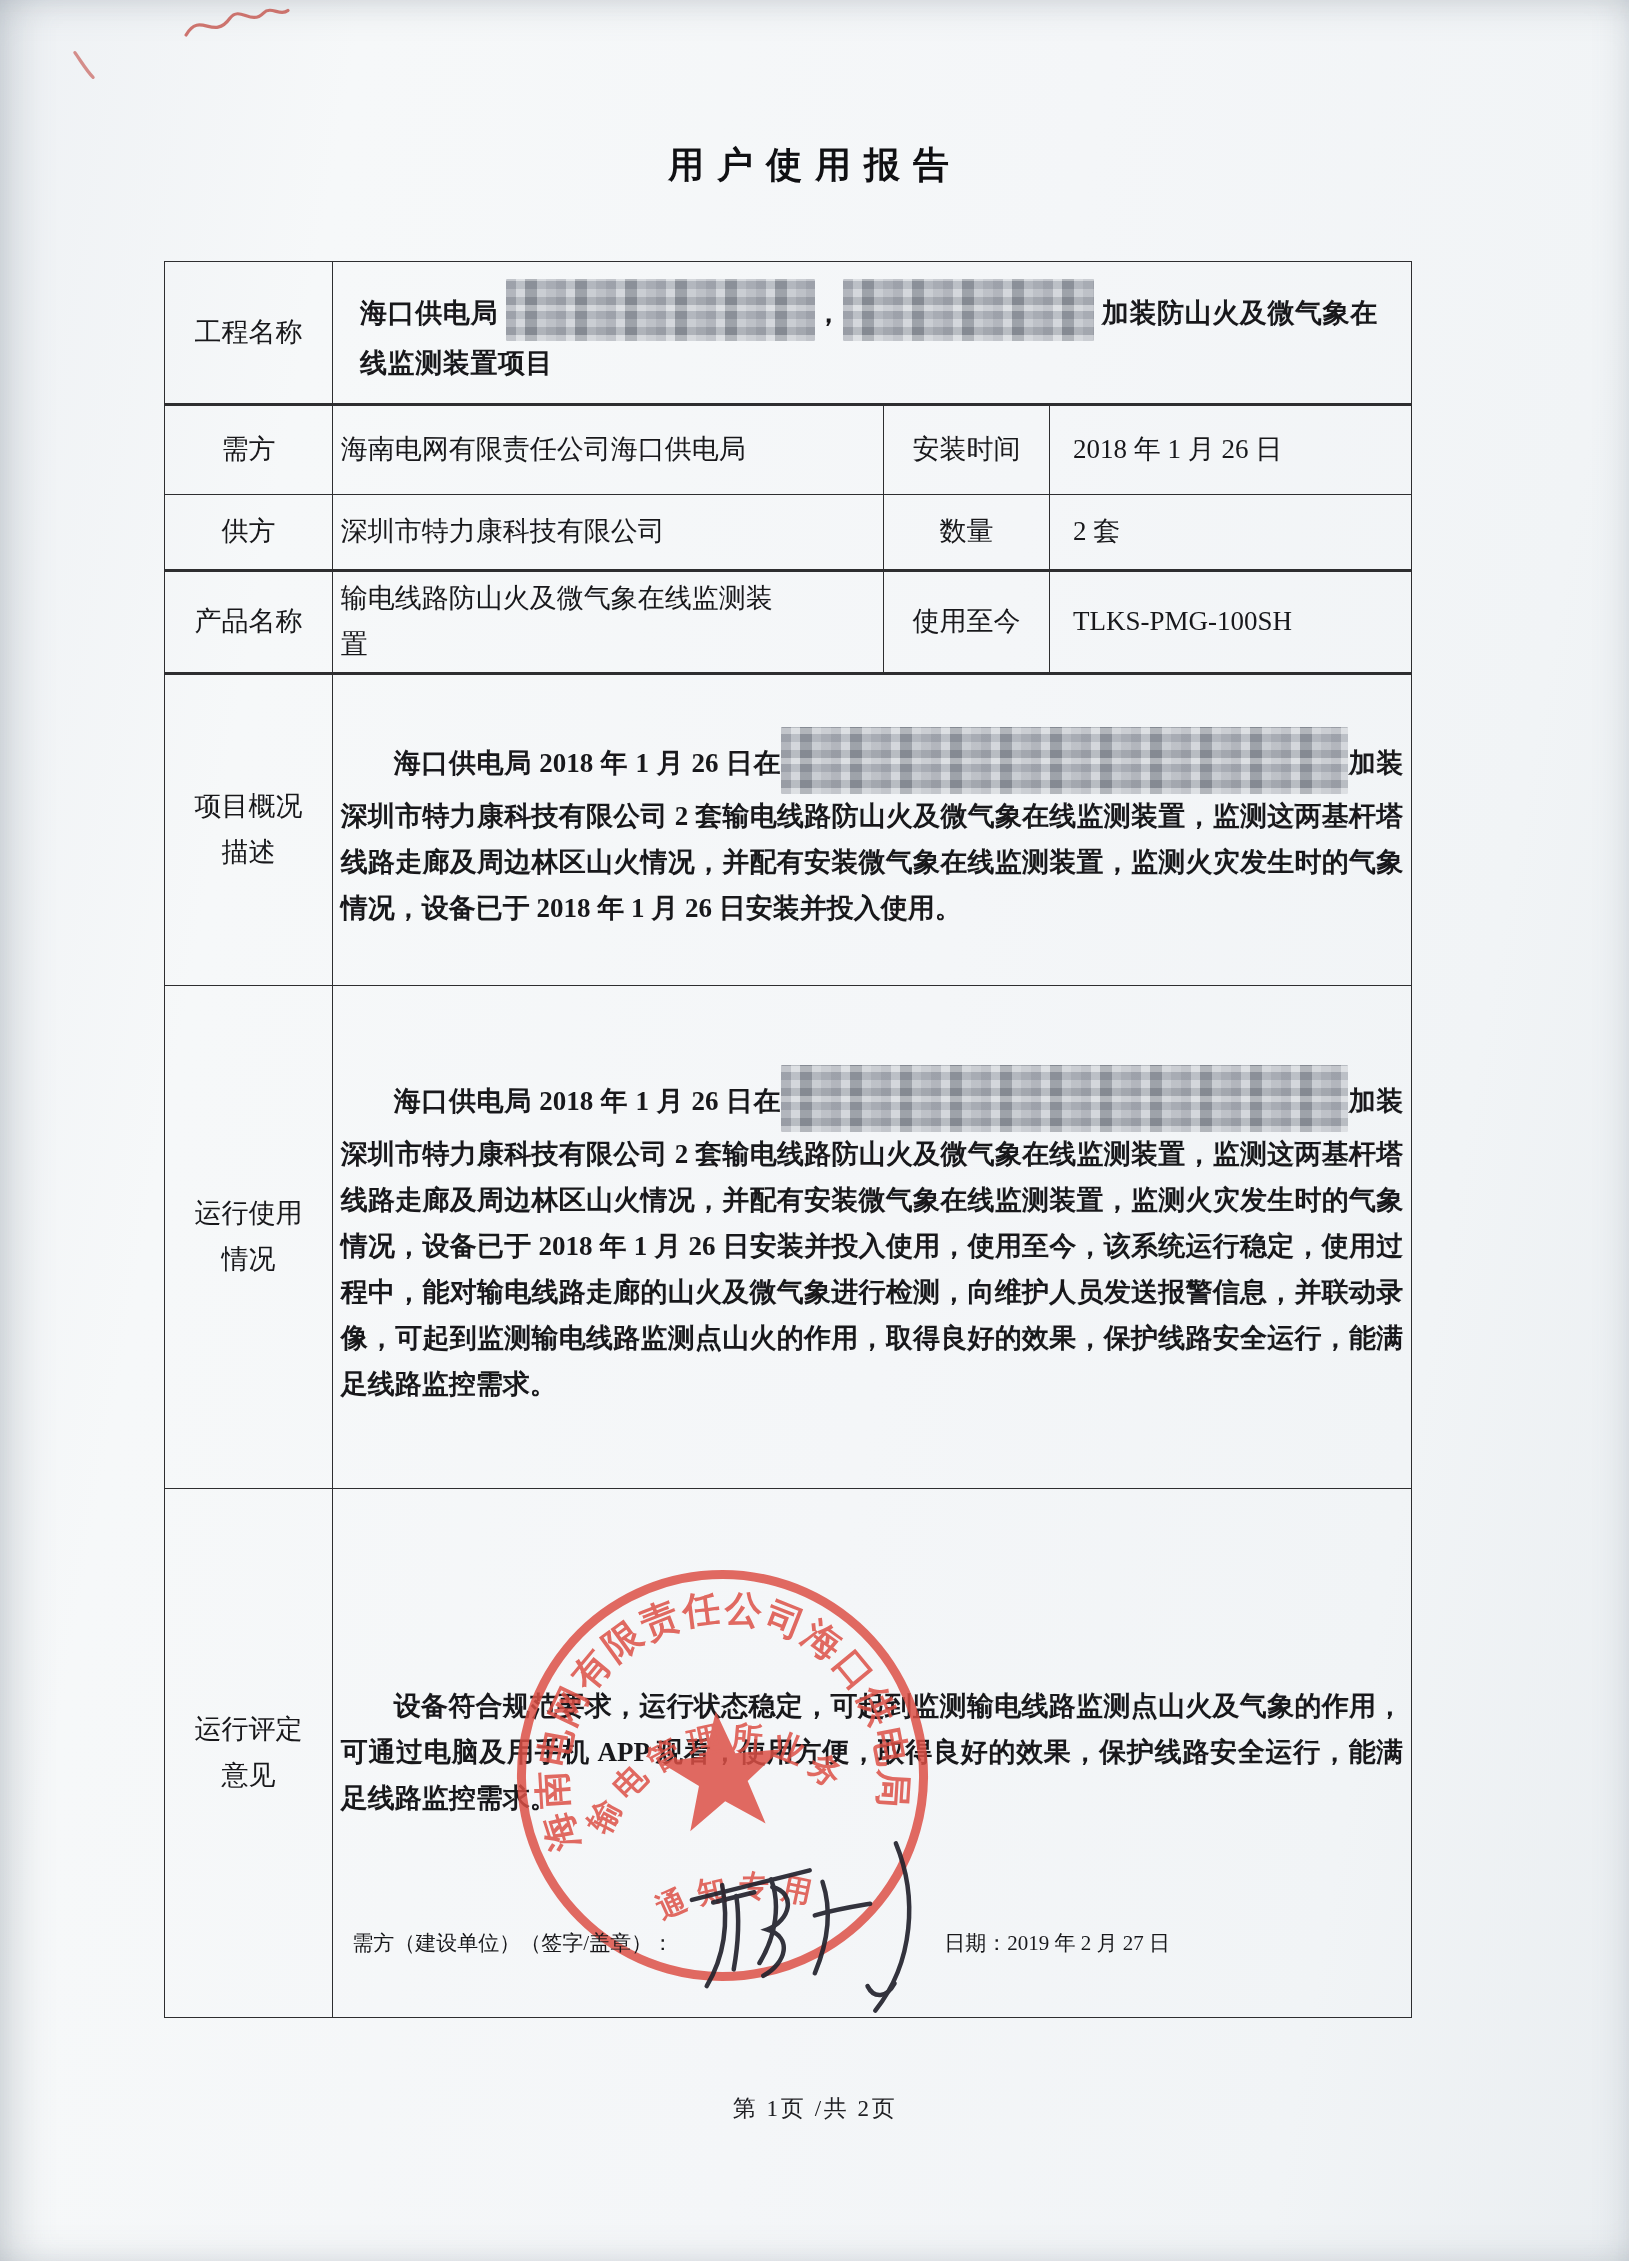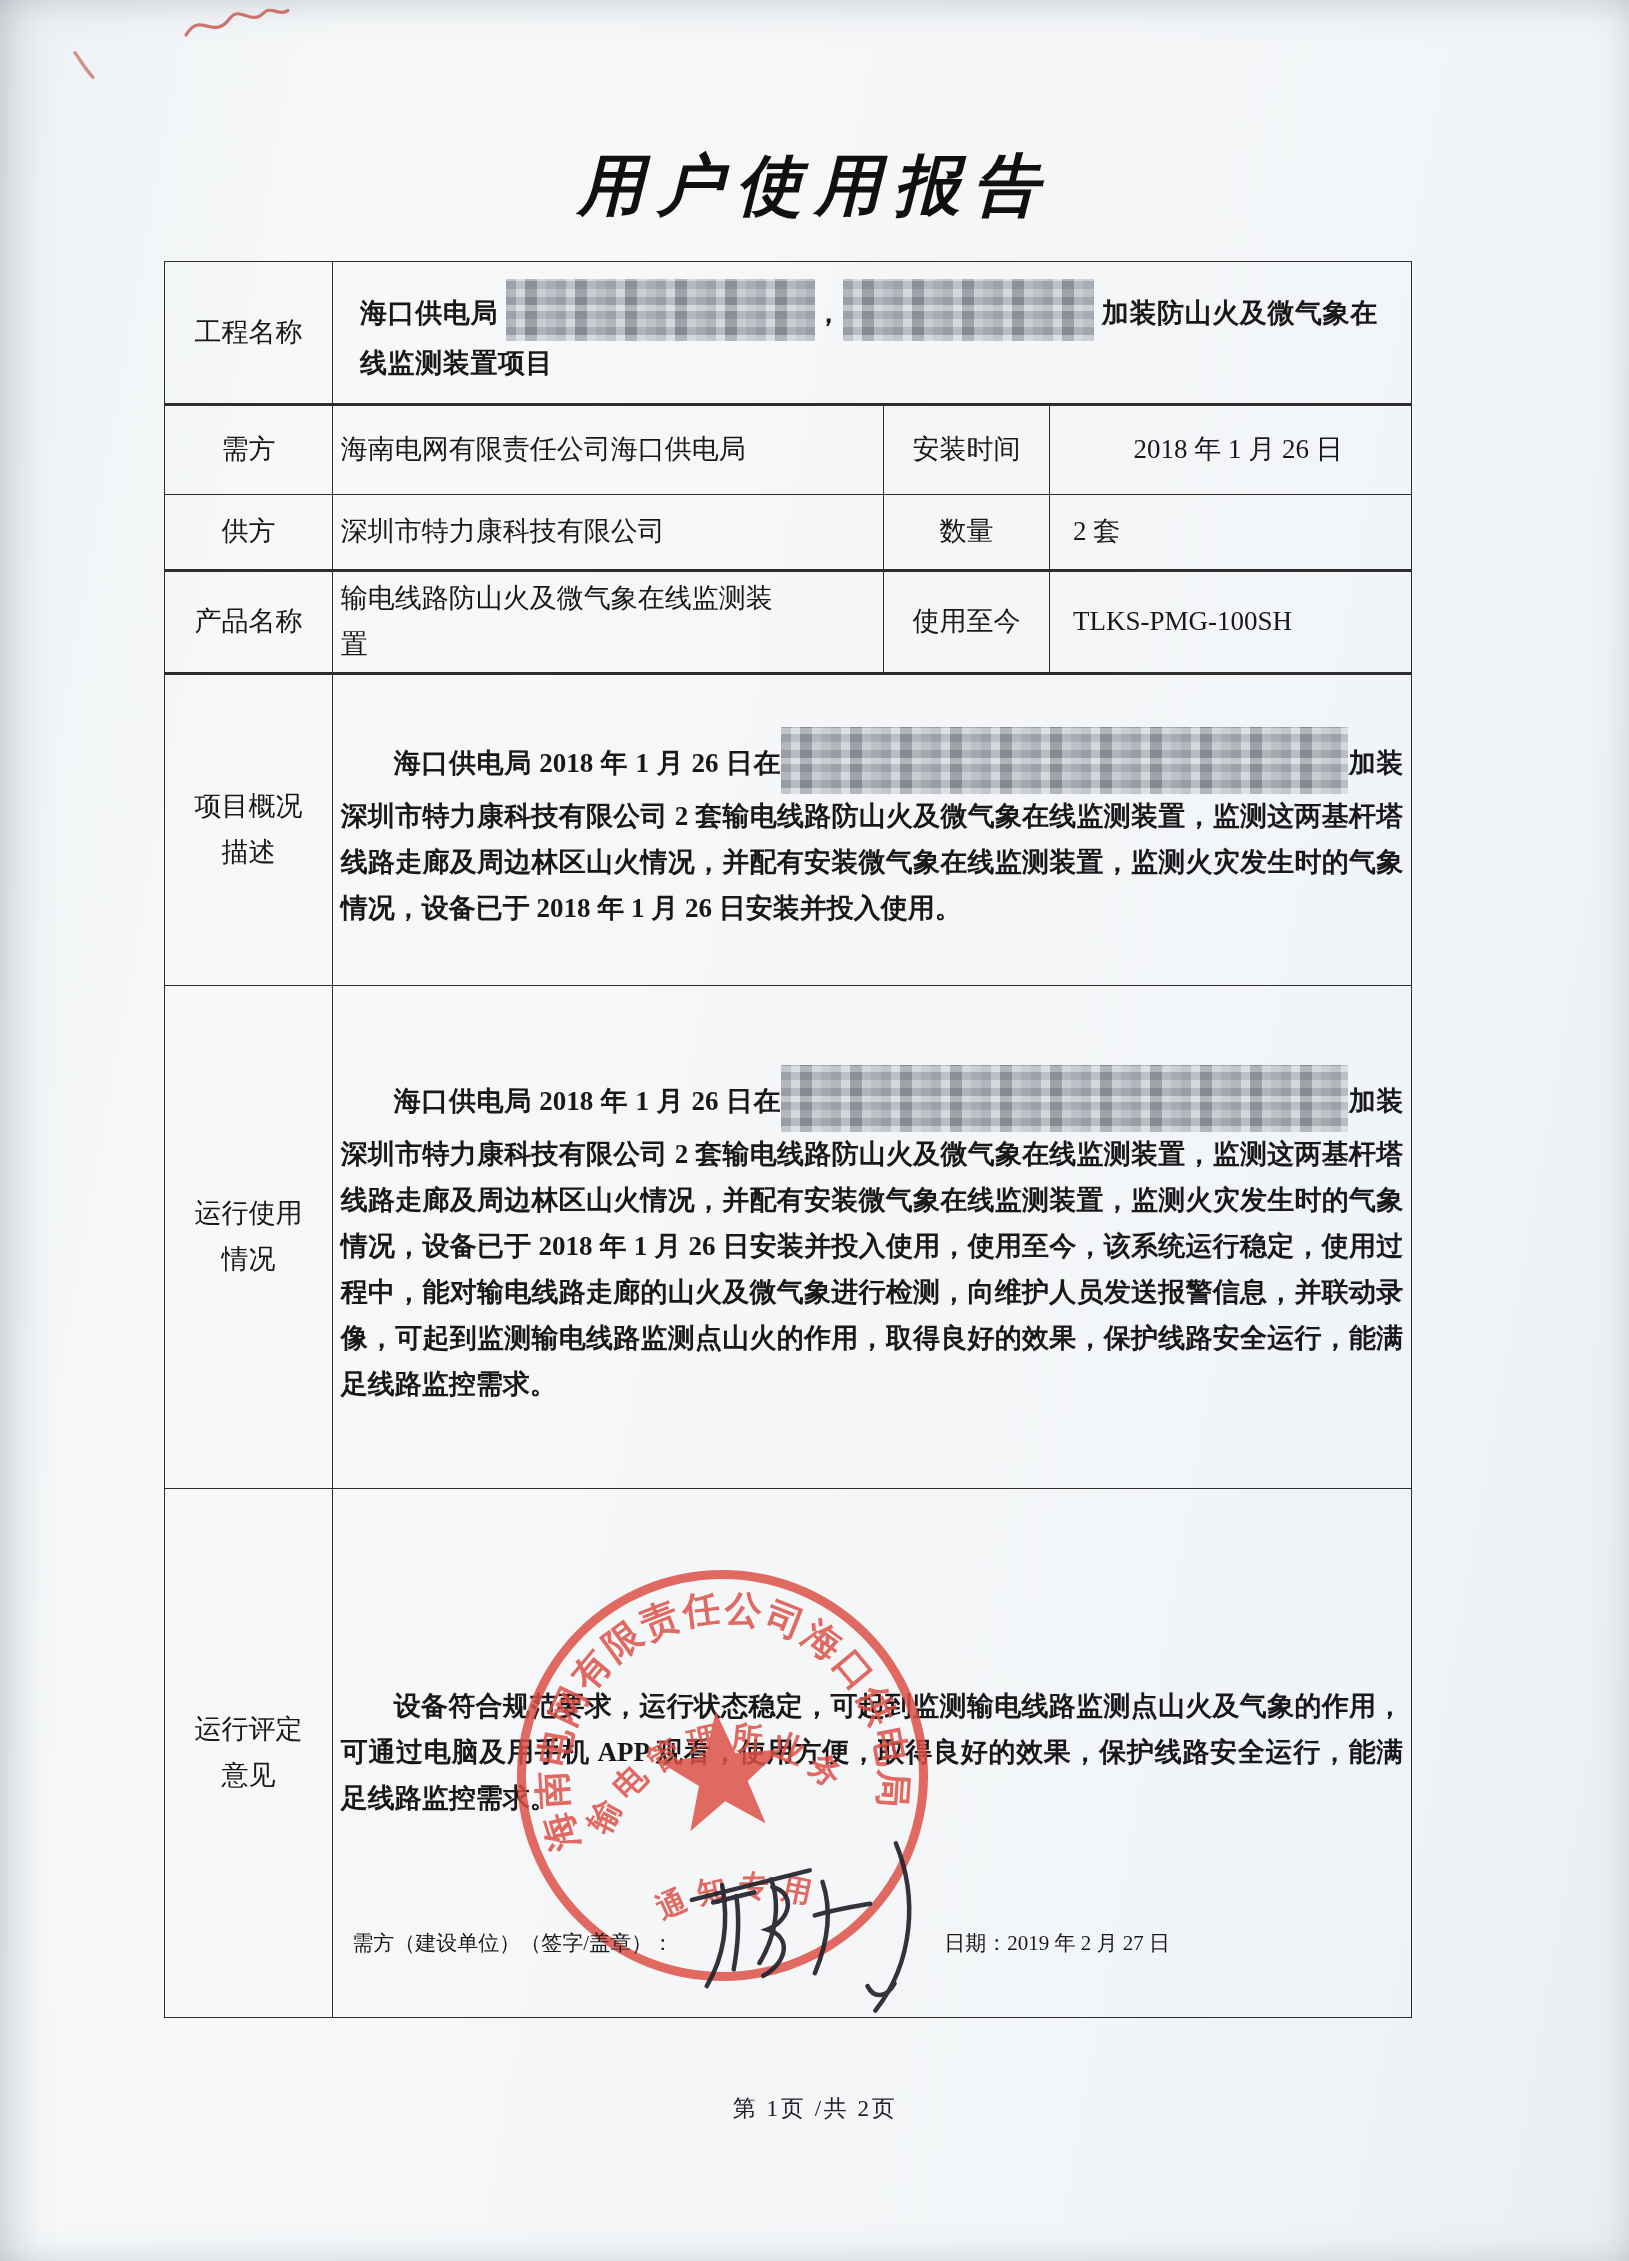--- a/index.html
+++ b/index.html
@@ -15,22 +15,22 @@
   }
   .page::before{
     content:"";position:absolute;inset:0;pointer-events:none;
     box-shadow:inset 35px 0 45px -26px rgba(96,108,124,.30),
                inset -26px 0 39px -27px rgba(96,108,124,.22),
                inset 0 29px 39px -26px rgba(96,108,124,.20),
                inset 0 -26px 39px -27px rgba(96,108,124,.16);
   }
   .title{
     position:absolute;top:141px;left:0;width:100%;
-    text-align:center;font-size:66px;font-weight:bold;letter-spacing:13px;
-    font-family:"Liberation Sans","DejaVu Sans",sans-serif;color:#101013;font-style:italic;
+    text-align:center;font-size:36px;font-weight:bold;letter-spacing:13px;
+    font-family:"Liberation Sans","DejaVu Sans",sans-serif;color:#101013;
   }
   table.report{
     position:absolute;left:164px;top:261px;width:1246px;
     border-collapse:collapse;table-layout:fixed;
   }
   table.report td{
     border:1.9px solid #2e2e30;
     font-size:27px;line-height:1.7;color:#18181b;
     padding:3.9px 7.7px;vertical-align:middle;
   }
@@ -107,21 +107,21 @@
     <tr style="height:90px">
       <td class="lab">
         <span class="labwrap">需方</span>
       </td>
       <td class="val">
         <span>海南电网有限责任公司海口供电局</span>
       </td>
       <td class="lab">
         <span class="labwrap">安装时间</span>
       </td>
-      <td class="val" style="padding-left:23px;text-align:center;">
+      <td class="val" style="padding-left:23px;">
         <span>2018 年 1 月 26 日</span>
       </td>
     </tr>
 
     <tr class="thickline" style="height:76px">
       <td class="lab">
         <span class="labwrap">供方</span>
       </td>
       <td class="val">
         <span>深圳市特力康科技有限公司</span>

